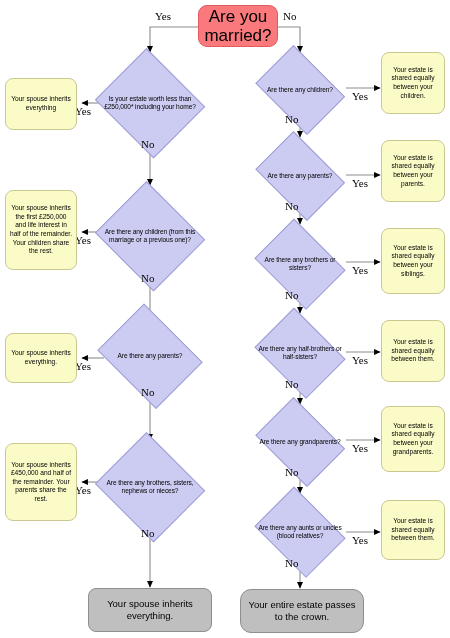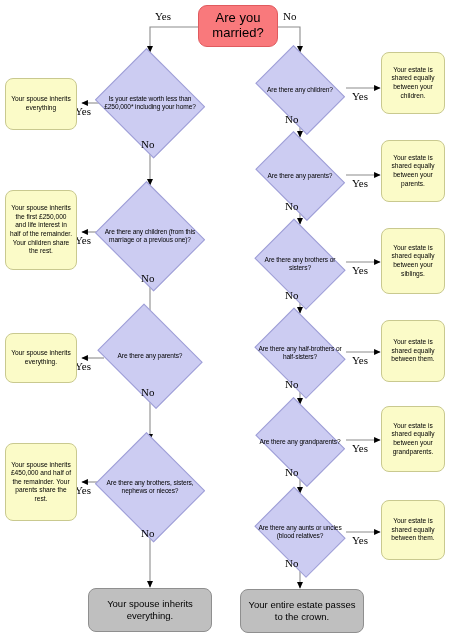--- a/index.html
+++ b/index.html
@@ -32,21 +32,21 @@
     text-align: center;
     color: #000;
     line-height: 1.12;
   }
 
   
   .start {
     background: #f9797c;
     border: 1px solid #e05a5e;
     border-radius: 9px;
-    font-size: 13px;
+    font-size: 17px;
     padding: 2px 4px;
   }
 
   
   .diamond {
     background: transparent;
   }
   .diamond .dshape {
     position: absolute;
     left: 50%; top: 50%;
@@ -251,17 +251,17 @@
     <div class="dshape"></div>
     <div class="dtext">Are there any aunts or uncles (blood relatives?</div>
   </div>
   <div class="elabel" style="left:352px; top:534px;">Yes</div>
   <div class="elabel" style="left:285px; top:557px;">No</div>
 
   <div class="node outcome" style="left:381px; top:500px; width:64px; height:60px;">
     <span>Your estate is shared equally between them.</span>
   </div>
 
-  <div class="node terminal" style="left:240px; top:589px; width:124px; height:44px;">
+  <div class="node terminal" style="left:240px; top:589px; width:124px; height:44px;border-radius:11px;">
     <span>Your entire estate passes to the crown.</span>
   </div>
 
 </div>
 
 </body></html>

